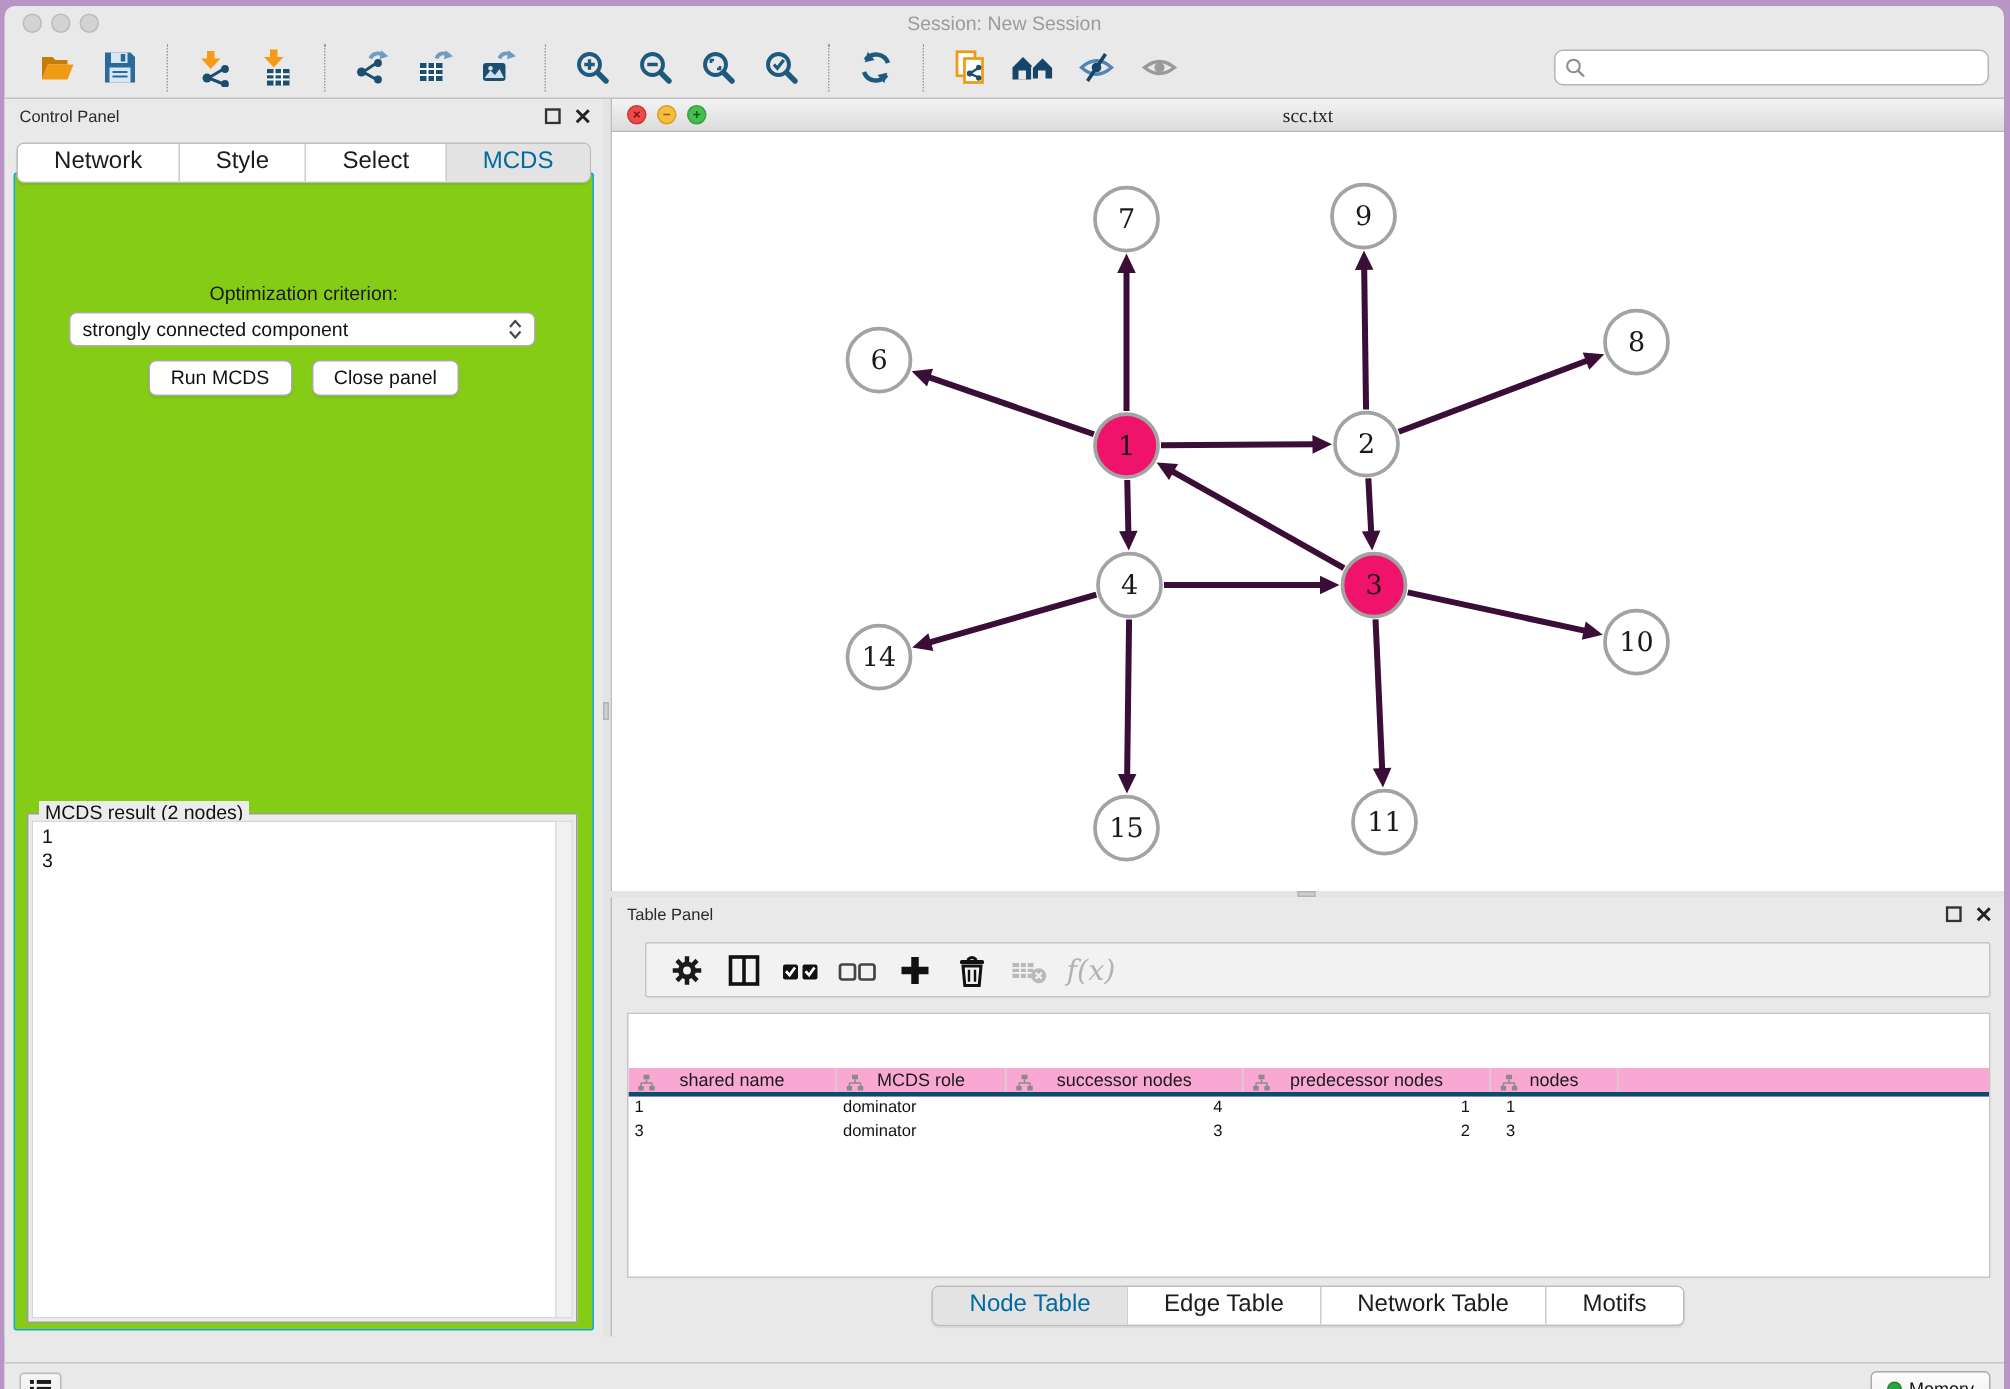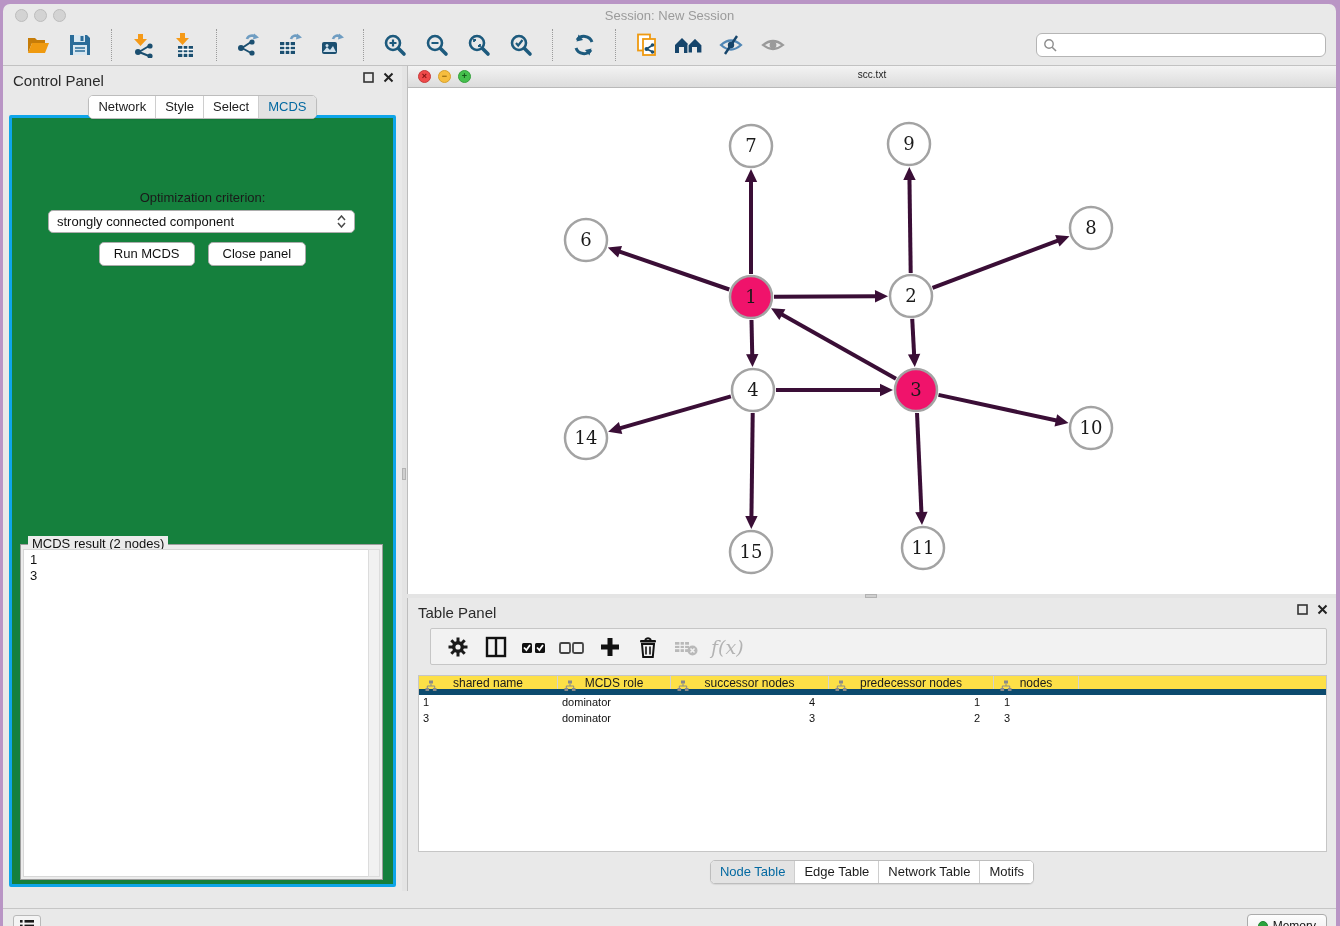--- a/index.html
+++ b/index.html
@@ -21,28 +21,28 @@
              border-bottom:1px solid #c2c2c2; display:flex; align-items:center; padding-left:14px; }
   .tb-sep { width:0; height:32px; border-left:1px dotted #9b9b9b; margin:0 10px; }
   .icon-btn { width:30px; height:30px; display:flex; align-items:center; justify-content:center; margin:0 6px; }
   .searchbox { margin-left:auto; margin-right:10px; width:290px; height:24px; background:#fff;
                border:1px solid #b5b5b5; border-radius:6px; display:flex; align-items:center; padding:0 6px; }
   .searchbox input { border:none; outline:none; flex:1; font-size:12px; background:transparent; }
 
   
   .control-panel { position:absolute; left:0; top:62px; width:399px; bottom:35px; background:#e9e9e9; }
   .panel-head { position:absolute; left:0; right:0; top:0; height:26px; }
-  .panel-title { position:absolute; left:10px; top:6px; font-size:15px; color:#2a2a2a; }
+  .panel-title { position:absolute; left:10px; top:6px; font-size:11px; color:#2a2a2a; }
   .panel-btns { position:absolute; right:8px; top:6px; display:flex; gap:9px; align-items:center; }
   .cp-inner { position:absolute; left:6px; right:6px; top:49px; bottom:4px;
-              background:#15803d; border:3px solid #0ea5e9; border-radius:2px; }
+              background:#84cc16; border:1px solid #0ea5e9; border-radius:2px; }
   .seg-tabs { position:absolute; left:0; right:0; top:29px; display:flex; justify-content:center; z-index:2; }
   .seg-group { display:inline-flex; border:1px solid #bdbdbd; border-radius:5px; overflow:hidden;
                background:#fff; box-shadow:0 1px 1px rgba(0,0,0,0.08); }
-  .seg { padding:3px 9px 4px; font-size:13px; color:#1c1c1c; background:#fff;
+  .seg { padding:3px 24px 4px; font-size:16px; color:#1c1c1c; background:#fff;
          border-left:1px solid #cecece; cursor:default; white-space:nowrap; }
   .seg:first-child { border-left:none; }
   .seg.active { background:#e3e3e3; color:#0369a1; }
   .opt-label { position:absolute; left:0; right:0; top:72px; text-align:center; font-size:13px; color:#1a1a1a; }
   .dropdown { position:absolute; left:36px; right:38px; top:92px; height:23px; background:#fff;
               border:1px solid #adadad; border-radius:5px; display:flex; align-items:center;
               padding:0 8px; font-size:13px; color:#111; }
   .dd-stepper { margin-left:auto; display:flex; flex-direction:column; align-items:center; gap:1px; }
   .btn-row { position:absolute; left:0; right:0; top:124px; display:flex; justify-content:center; gap:13px;align-items:center; }
   .push-btn { background:#fff; border:1px solid #ababab; border-radius:5px; font-size:13px;
@@ -59,38 +59,38 @@
 
   
   .v-divider { position:absolute; left:399px; top:62px; width:5px; bottom:35px; background:#e4e4e4; }
   .grip { position:absolute; background:#cfcfcf; border:1px solid #b3b3b3; }
 
   
   .net-frame { position:absolute; left:404px; top:62px; right:0; height:528px;
                background:#fff; border-left:1px solid #bdbdbd; }
   .net-titlebar { position:absolute; left:0; right:0; top:0; height:22px;
                   background:linear-gradient(#f3f3f3,#dcdcdc); border-bottom:1px solid #b9b9b9; }
-  .net-title { position:absolute; left:0; right:0; top:3px; text-align:center; font-size:10px; color:#222; }
+  .net-title { position:absolute; left:0; right:0; top:3px; text-align:center; font-size:13px; color:#222;font-family:Liberation Serif, serif; }
   .traffic { position:absolute; top:4px; width:13px; height:13px; border-radius:50%;
              display:flex; align-items:center; justify-content:center;
              font-size:9px; font-weight:bold; line-height:1; }
   .net-canvas { position:absolute; left:0; right:0; top:22px; bottom:0; background:#fff; }
 
   .h-divider { position:absolute; left:404px; right:0; top:590px; height:4px; background:#e4e4e4; }
 
   
   .table-panel { position:absolute; left:404px; right:0; top:594px; bottom:35px;
                  background:#e9e9e9; border-left:1px solid #bdbdbd; }
   .tp-toolbar { position:absolute; left:10px; right:9px; top:30px; height:37px; background:#f2f2f2;
                 border:1px solid #c6c6c6; border-radius:2px; display:flex; align-items:center; padding-left:8px;margin-left:12px; }
   .tp-icon { width:30px; height:30px; display:flex; align-items:center; justify-content:center; margin:0 4px; }
   .fx-label { font:italic 19px "DejaVu Serif", serif; color:#b3b3b3; margin-left:6px; }
   .data-table { position:absolute; left:10px; right:9px; top:77px; bottom:39px; background:#fff;
                 border:1px solid #c6c6c6; overflow:hidden; }
-  .thead { display:flex; height:19px; background:#fde047; border-bottom:6px solid #0c4a6e; }
+  .thead { display:flex; height:19px; background:#f9a8d4; border-bottom:3px solid #0c4a6e;margin-top:36px; }
   .th { display:flex; align-items:center; justify-content:center; gap:6px; font-size:12px; color:#1a1a1a;
         border-right:1px solid #d2d2d2; position:relative; }
   .th .sort-ic { position:absolute; left:6px; top:4px; }
   .trow { display:flex; height:16px; font-size:11px; color:#111; }
   .td { padding:1px 4px 0; overflow:hidden; white-space:nowrap; }
   .tp-tabs { position:absolute; left:0; right:0; bottom:7px; display:flex; justify-content:center; }
 
   
   .statusbar { position:absolute; left:0; right:0; bottom:0; height:18px; background:#e9e9e9;
                border-top:1px solid #c6c6c6; }

